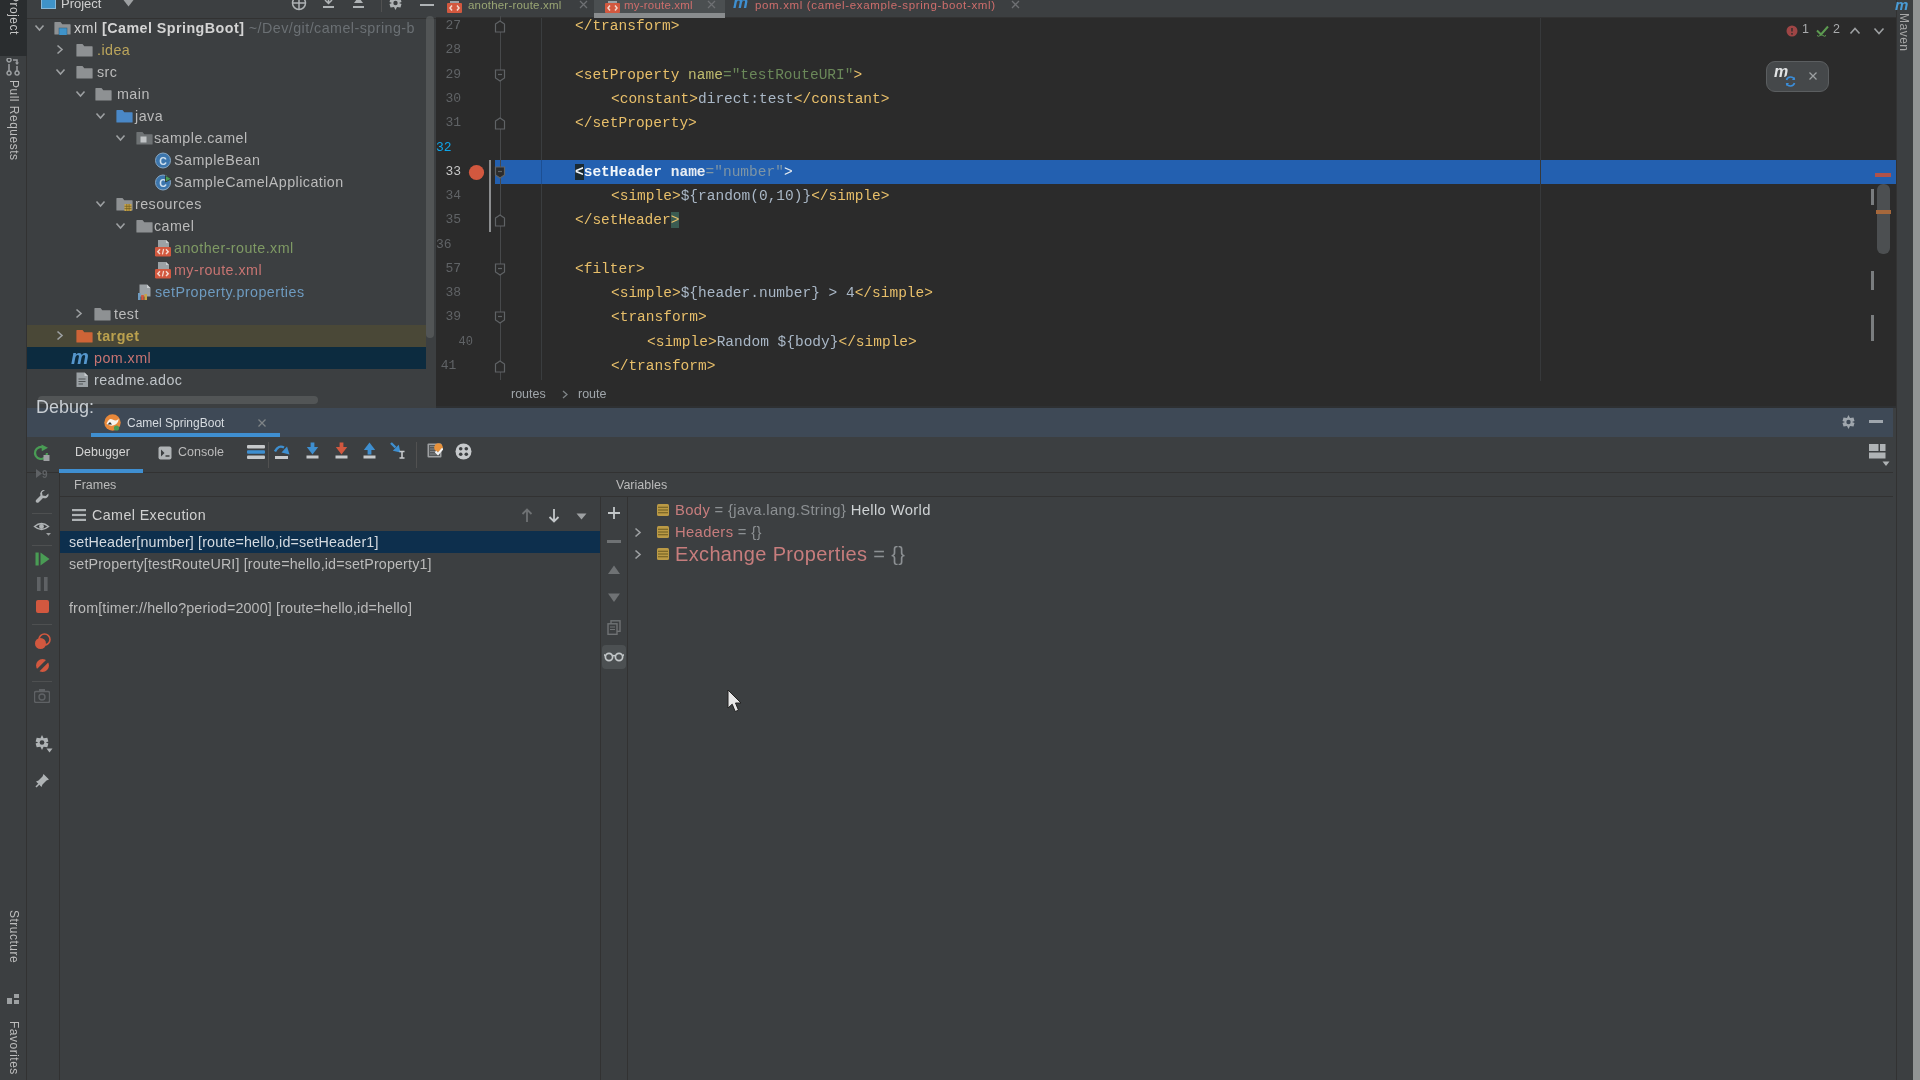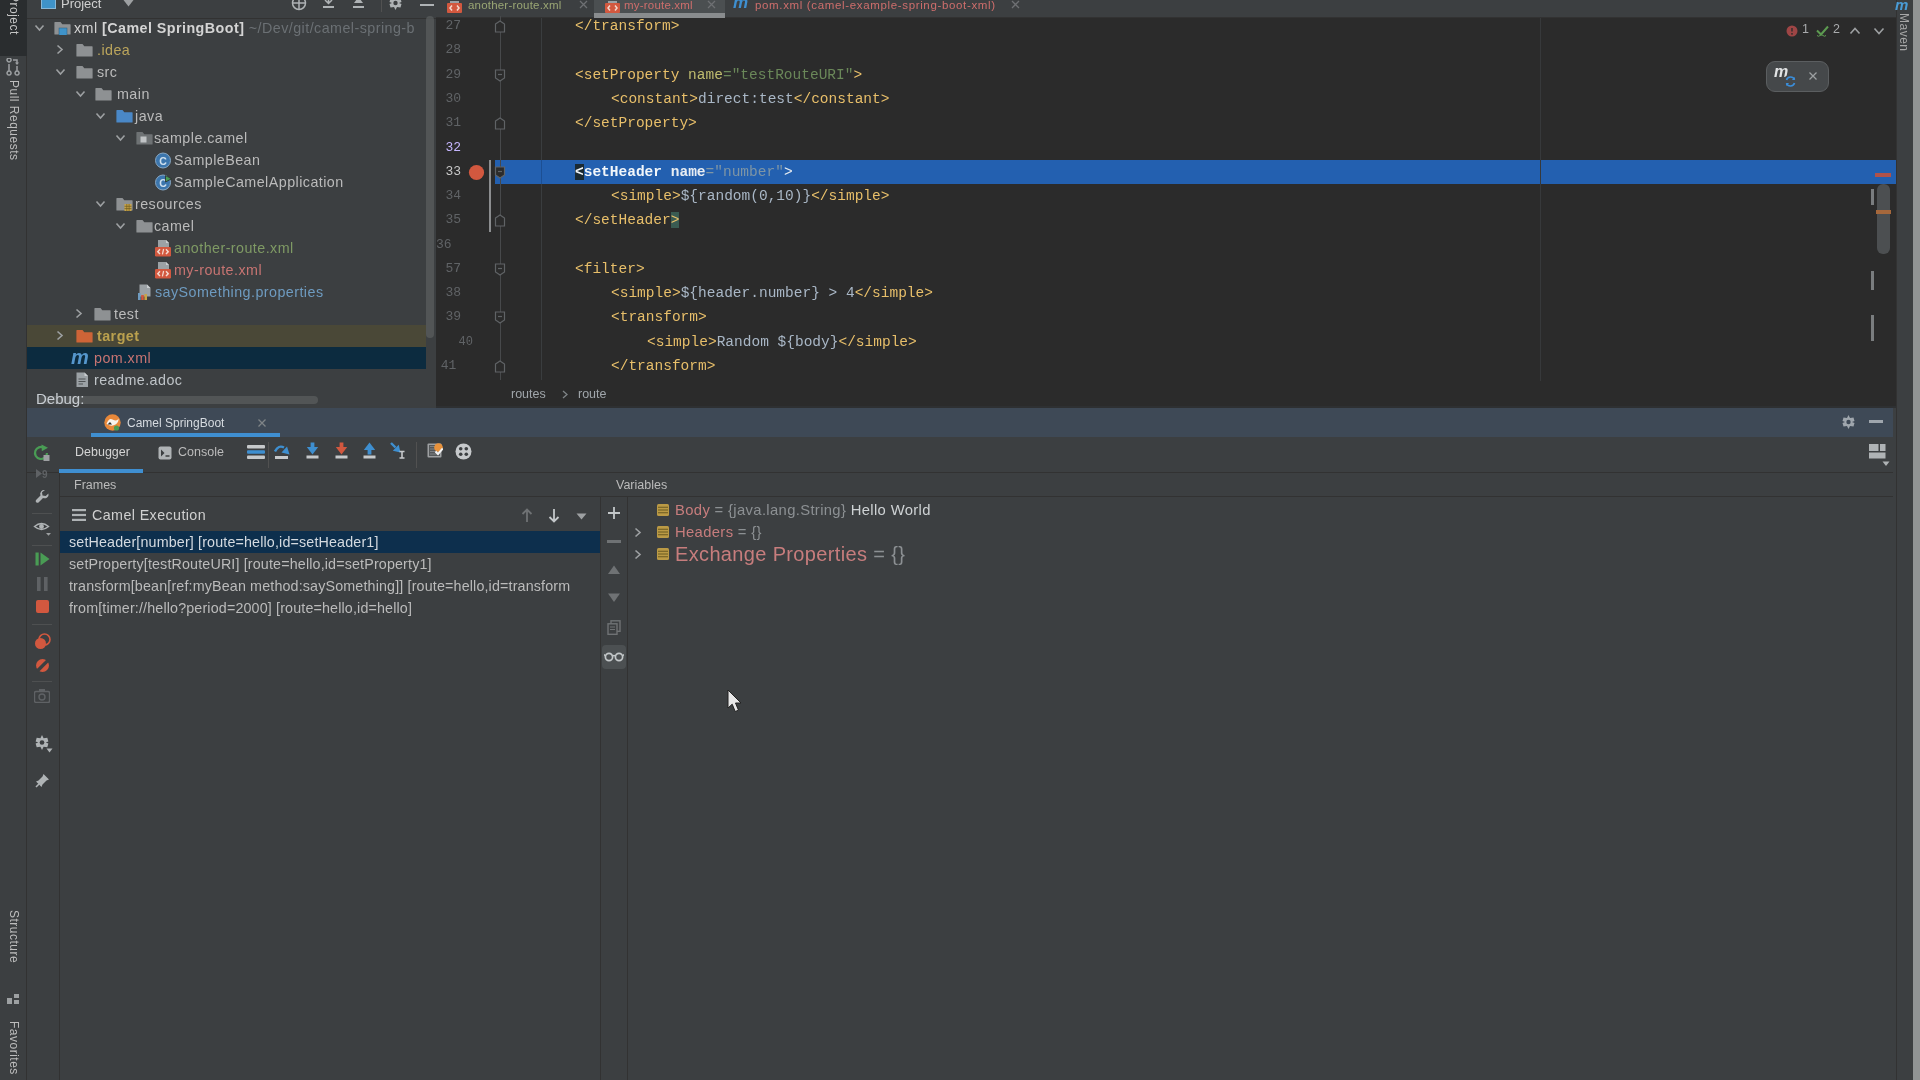--- a/index.html
+++ b/index.html
@@ -128,21 +128,21 @@
       <path d="M9.6 10 L8.4 15.4" stroke="#f4d9cf" stroke-width="1.2" fill="none"></path>
     </svg>
 <div class="a" style="left:174px;top:259px;height:22px;line-height:22px;font-size:14.3px;letter-spacing:0.45px;color:#c77472;white-space:pre">my-route.xml</div>
 <svg class="a" style="left:137px;top:284px" width="16" height="17" viewBox="0 0 16 17">
       <path d="M2.5 0.5 h7.5 l3.5 3.5 v8.5 h-11 Z" fill="#9ba1a5"></path>
       <path d="M10 0.5 l3.5 3.5 h-3.5 Z" fill="#c9cdd0"></path>
       <rect x="1" y="9" width="2.6" height="7" fill="#6e9bc0"></rect>
       <rect x="4.2" y="11" width="2.6" height="5" fill="#d2583f"></rect>
       <rect x="7.4" y="10" width="2.6" height="6" fill="#c8a348"></rect>
     </svg>
-<div class="a" style="left:155px;top:281px;height:22px;line-height:22px;font-size:14.3px;letter-spacing:0.45px;color:#6e9bc0;white-space:pre">saySomething.properties</div>
+<div class="a" style="left:155px;top:281px;height:22px;line-height:22px;font-size:14.3px;letter-spacing:0.45px;color:#6e9bc0;white-space:pre">setProperty.properties</div>
 <svg class="a" style="left:75px;top:308px" width="8" height="11" viewBox="0 0 8 11">
       <path d="M1.5 1.5 L6 5.5 L1.5 9.5" stroke="#9da0a2" stroke-width="1.6" fill="none"></path>
     </svg>
 <svg class="a" style="left:94px;top:307px" width="17" height="14" viewBox="0 0 17 14">
       <path d="M1 1 h5.5 l1.8 2.2 H16 a.6.6 0 0 1 .6.6 V13 a.6.6 0 0 1 -.6.6 H1 a.6.6 0 0 1 -.6-.6 V1.6 A.6.6 0 0 1 1 1 Z" fill="#8e9193"></path>
     </svg>
 <div class="a" style="left:114px;top:303px;height:22px;line-height:22px;font-size:14.3px;letter-spacing:0.45px;color:#bbbbbb;white-space:pre">test</div>
 <svg class="a" style="left:56px;top:330px" width="8" height="11" viewBox="0 0 8 11">
       <path d="M1.5 1.5 L6 5.5 L1.5 9.5" stroke="#9da0a2" stroke-width="1.6" fill="none"></path>
     </svg>
@@ -218,21 +218,21 @@
 <div class="a" style="left:495px;top:160px;width:1401px;height:24px;background:#2360b0"></div>
 <div class="a" style="left:541px;top:18px;width:1px;height:362px;background:#3a3d3f"></div>
 <div class="a" style="left:541px;top:160px;width:1px;height:24px;background:#1c4f93"></div>
 <div class="a" style="left:1540px;top:18px;width:1px;height:363px;background:#37393b"></div>
 <div class="a" style="left:500px;top:16px;width:1px;height:364px;background:#47494b"></div>
 <div class="a" style="left:436px;top:14px;width:25px;height:24px;line-height:24px;text-align:right;font-family:'Liberation Mono',monospace;font-size:13px;color:#606366">27</div>
 <div class="a" style="left:436px;top:38px;width:25px;height:24px;line-height:24px;text-align:right;font-family:'Liberation Mono',monospace;font-size:13px;color:#606366">28</div>
 <div class="a" style="left:436px;top:63px;width:25px;height:24px;line-height:24px;text-align:right;font-family:'Liberation Mono',monospace;font-size:13px;color:#606366">29</div>
 <div class="a" style="left:436px;top:87px;width:25px;height:24px;line-height:24px;text-align:right;font-family:'Liberation Mono',monospace;font-size:13px;color:#606366">30</div>
 <div class="a" style="left:436px;top:111px;width:25px;height:24px;line-height:24px;text-align:right;font-family:'Liberation Mono',monospace;font-size:13px;color:#606366">31</div>
-<div class="a" style="left:436px;top:136px;width:25px;height:24px;line-height:24px;text-align:right;font-family:'Liberation Mono',monospace;font-size:13px;color:#c4b5fd">32</div>
+<div class="a" style="left:436px;top:136px;width:25px;height:24px;line-height:24px;text-align:left;font-family:'Liberation Mono',monospace;font-size:13px;color:#0ea5e9">32</div>
 <div class="a" style="left:436px;top:160px;width:25px;height:24px;line-height:24px;text-align:right;font-family:'Liberation Mono',monospace;font-size:13px;color:#606366">33</div>
 <div class="a" style="left:436px;top:184px;width:25px;height:24px;line-height:24px;text-align:right;font-family:'Liberation Mono',monospace;font-size:13px;color:#606366">34</div>
 <div class="a" style="left:436px;top:208px;width:25px;height:24px;line-height:24px;text-align:right;font-family:'Liberation Mono',monospace;font-size:13px;color:#606366">35</div>
 <div class="a" style="left:436px;top:233px;width:25px;height:24px;line-height:24px;text-align:left;font-family:'Liberation Mono',monospace;font-size:13px;color:#606366">36</div>
 <div class="a" style="left:436px;top:257px;width:25px;height:24px;line-height:24px;text-align:right;font-family:'Liberation Mono',monospace;font-size:13px;color:#606366">57</div>
 <div class="a" style="left:436px;top:281px;width:25px;height:24px;line-height:24px;text-align:right;font-family:'Liberation Mono',monospace;font-size:13px;color:#606366">38</div>
 <div class="a" style="left:436px;top:305px;width:25px;height:24px;line-height:24px;text-align:right;font-family:'Liberation Mono',monospace;font-size:13px;color:#606366">39</div>
 <div class="a" style="left:448px;top:330px;width:25px;height:24px;line-height:24px;text-align:right;font-family:'Liberation Mono',monospace;font-size:12px;color:#606366">40</div>
 <div class="a" style="left:436px;top:354px;width:25px;height:24px;line-height:24px;text-align:center;font-family:'Liberation Mono',monospace;font-size:13px;color:#606366">41</div>
 <div class="a" style="left:436px;top:160px;width:25px;height:24px;line-height:24px;text-align:right;font-family:'Liberation Mono',monospace;font-size:13px;color:#c8c8c8;background:#2b2b2b">33</div>
@@ -326,21 +326,21 @@
 </div>
 
 <div class="a" style="left:1896px;top:0;width:17px;height:1080px;background:#3c3f41;border-left:1px solid #323232"></div>
 <div class="a" style="left:1895px;top:-4px;color:#4a9cd6;font-weight:bold;font-style:italic;font-size:15px">m</div>
 <div class="a vrt" style="left:1897px;top:13px;font-size:12px;color:#a7a7a7">Maven</div>
 <div class="a" style="left:1913px;top:0;width:7px;height:1080px;background:#919494"></div>
 
 <div id="debug">
 <div class="a" style="left:27px;top:408px;width:1866px;height:672px;background:#3c3f41"></div>
 <div class="a" style="left:27px;top:408px;width:1866px;height:29px;background:#3e4956"></div>
-<div class="a" style="left:36px;top:388px;height:22px;line-height:22px;font-size:15px;color:#c8cdd2;white-space:pre">Debug:</div>
+<div class="a" style="left:36px;top:396px;height:22px;line-height:22px;font-size:18px;color:#c8cdd2;white-space:pre">Debug:</div>
 <svg class="a" style="left:103px;top:413px" width="19" height="19" viewBox="0 0 19 19">
 <circle cx="9.5" cy="9.5" r="8.2" fill="#e8883a"></circle>
 <path d="M3.5 11 Q6 4.5 9.5 6.5 Q14 9 15.5 5.5 Q16 9 12.5 11.5 Q8.5 14 3.5 11 Z" fill="#f7f3ee"></path>
 <path d="M4.5 11.5 L7 9 L9 11.5 Z" fill="#2b2b2b"></path>
 <circle cx="13.5" cy="15" r="2.6" fill="#499c54"></circle>
     </svg>
 <div class="a" style="left:127px;top:412px;height:22px;line-height:22px;font-size:12px;color:#d6dbe0;white-space:pre">Camel SpringBoot</div>
 <svg class="a" style="left:257px;top:418px" width="10" height="10" viewBox="0 0 10 10">
       <path d="M1.5 1.5 L8.5 8.5 M8.5 1.5 L1.5 8.5" stroke="#7f8487" stroke-width="1.3"></path>
     </svg>
@@ -483,21 +483,20 @@
 <svg class="a" style="left:547px;top:508px" width="14" height="15" viewBox="0 0 14 15">
       <path d="M7 1 V13 M2.5 9 L7 13.5 L11.5 9" stroke="#c3c7c9" stroke-width="1.8" fill="none"></path>
     </svg>
 <svg class="a" style="left:576px;top:513px" width="11" height="7" viewBox="0 0 11 7">
       <path d="M0.5 0.5 L10.5 0.5 L5.5 6.5 Z" fill="#9da0a2"></path>
     </svg>
 <div class="a" style="left:60px;top:531px;width:540px;height:22px;background:#0d2f4d"></div>
 <div class="a" style="left:60px;top:497px;width:540px;height:583px;overflow:hidden">
 <div class="a" style="left:9px;top:34px;height:22px;line-height:22px;font-size:14.3px;letter-spacing:0.15px;color:#d4dae0;white-space:pre">setHeader[number] [route=hello,id=setHeader1]</div>
 <div class="a" style="left:9px;top:56px;height:22px;line-height:22px;font-size:14.3px;letter-spacing:0.15px;color:#bbbbbb;white-space:pre">setProperty[testRouteURI] [route=hello,id=setProperty1]</div>
-<div class="a" style="left:9px;top:78px;height:22px;line-height:22px;font-size:14.3px;letter-spacing:0.15px;color:#bbbbbb;white-space:pre">transform[bean[ref:myBean method:saySomething]] [route=hello,id=transform</div>
 <div class="a" style="left:9px;top:100px;height:22px;line-height:22px;font-size:14.3px;letter-spacing:0.15px;color:#bbbbbb;white-space:pre">from[timer://hello?period=2000] [route=hello,id=hello]</div>
 </div>
 <div class="a" style="left:600px;top:497px;width:28px;height:583px;background:#3c3f41;border-left:1px solid #323232;border-right:1px solid #323232"></div>
 <svg class="a" style="left:607px;top:506px" width="14" height="14" viewBox="0 0 14 14">
       <path d="M7 1 V13 M1 7 H13" stroke="#c3c7c9" stroke-width="1.8"></path>
     </svg>
 <div class="a" style="left:607px;top:540px;width:14px;height:2.5px;background:#6f7274"></div>
 <svg class="a" style="left:607px;top:565px" width="14" height="10" viewBox="0 0 14 10">
       <path d="M7 0.5 L13 9 L1 9 Z" fill="#6f7274"></path>
     </svg>

